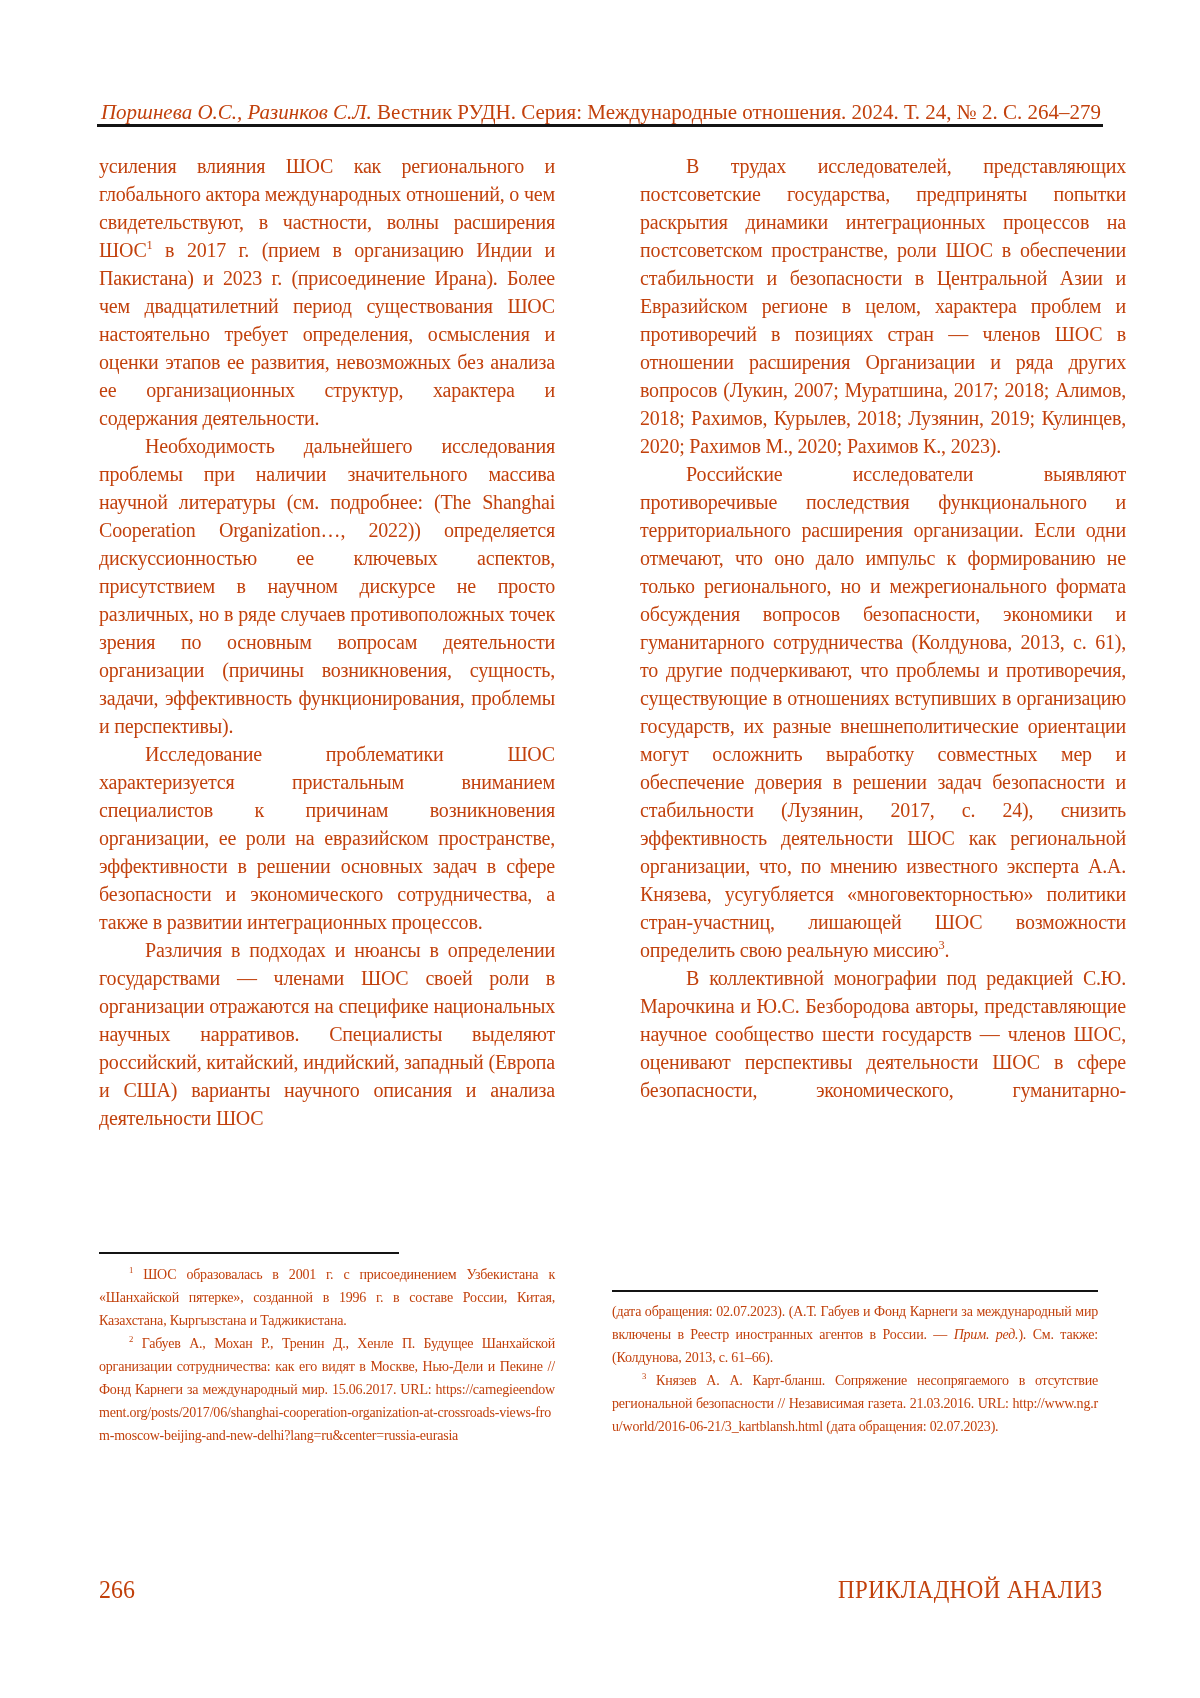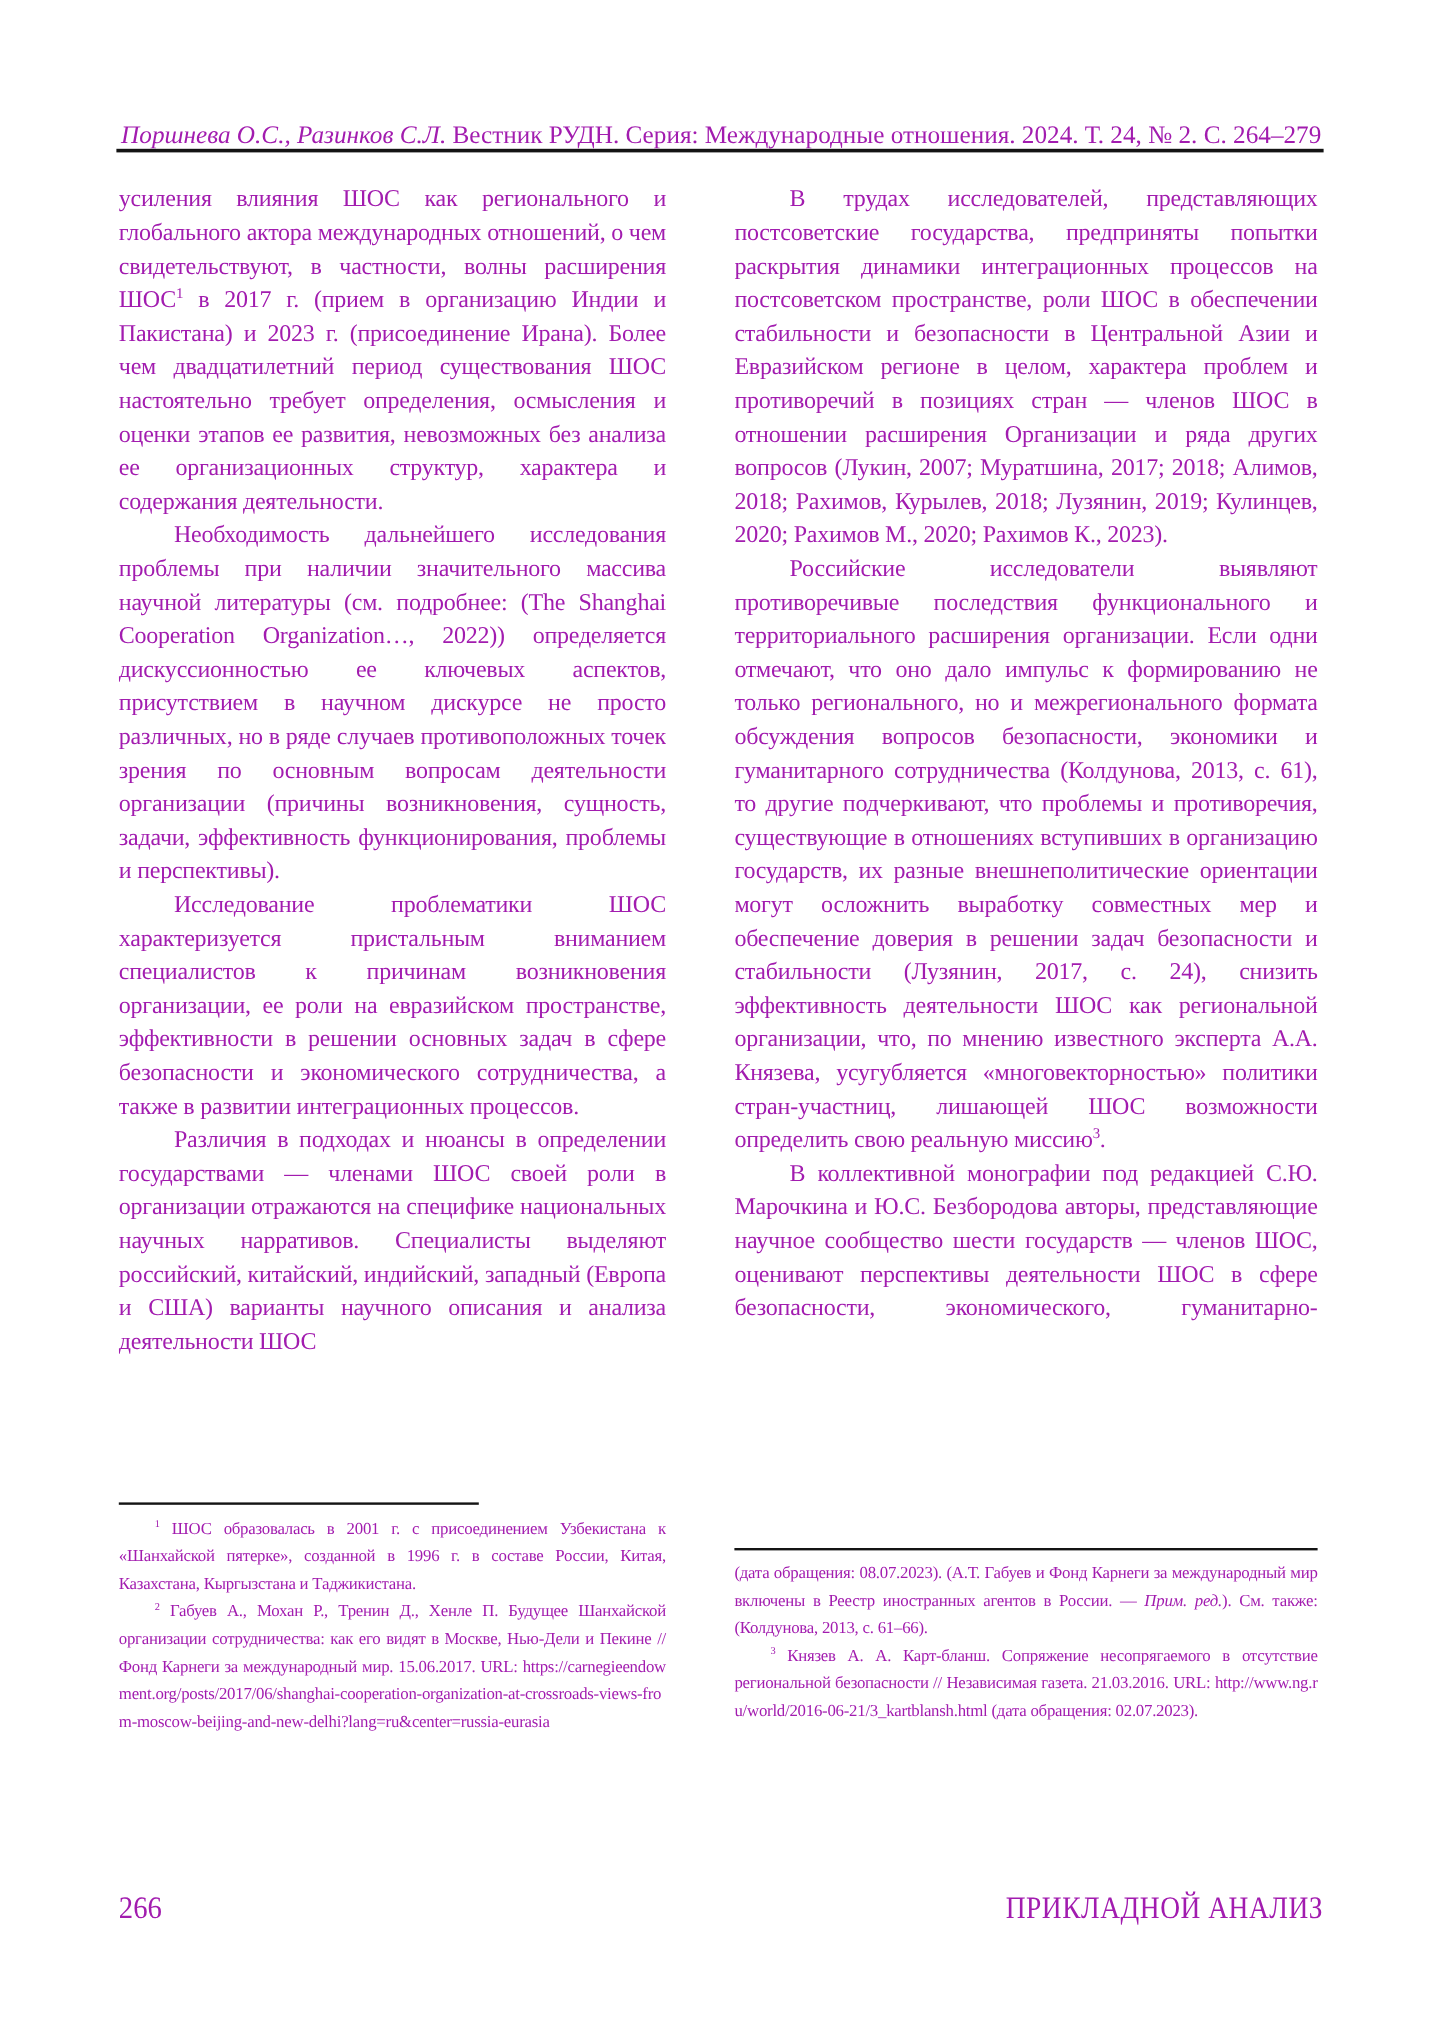--- a/index.html
+++ b/index.html
@@ -1,40 +1,40 @@
 <!DOCTYPE html>
 <html lang="ru"><head>
 <meta charset="utf-8">
 <style>
   html,body{margin:0;padding:0;background:#ffffff;}
   .page{
     position:relative;
     width:1200px;height:1698px;
     background:#ffffff;
-    color:#a21caf;
+    color:#c2410c;
     font-family:"Liberation Serif", serif;
     overflow:hidden;
   }
   
   .running-head{
     position:absolute;top:100px;left:99px;width:1004px;
     text-align:center;font-size:21px;line-height:24px;white-space:nowrap;
   }
   .running-head .authors{font-style:italic;}
   .head-rule{
     position:absolute;top:124px;left:97px;width:1006px;height:3px;background:#141414;
   }
   
   .col{
     position:absolute;top:152px;
     font-size:20px;line-height:28px;letter-spacing:-0.2px;
     text-align:justify;overflow:hidden;
   }
   .col-left{left:99px;width:456px;height:1098px;}
-  .col-right{left:612px;width:486px;height:1136px;}
+  .col-right{left:640px;width:486px;height:1136px;}
   .col p{margin:0;text-indent:46px;}
   .col p.no-indent{text-indent:0;}
   .col p.cont-end{text-align-last:justify;}
   sup{font-size:0.62em;vertical-align:super;line-height:0;}
   
   .fn-rule{position:absolute;height:2px;background:#141414;}
   .fn-rule-left{top:1252px;left:99px;width:300px;}
   .fn-rule-right{top:1290px;left:612px;width:486px;}
   
   .fn-block{
@@ -82,21 +82,21 @@
 
   <div class="fn-rule fn-rule-left"></div>
   <div class="fn-rule fn-rule-right"></div>
 
   <div class="fn-block fn-left">
     <p><sup>1</sup><span> ШОС образовалась в 2001 г. с присоединением Узбекистана к «Шанхайской пятерке», созданной в 1996 г. в составе России, Китая, Казахстана, Кыргызстана и Таджикистана.</span></p>
     <p><sup>2</sup><span> Габуев А., Мохан Р., Тренин Д., Хенле П. Будущее Шанхайской организации сотрудничества: как его видят в Москве, Нью-Дели и Пекине // Фонд Карнеги за международный мир. 15.06.2017. URL: </span><span class="fn-url">https://carnegieendowment.org/posts/2017/06/shanghai-cooperation-organization-at-crossroads-views-from-moscow-beijing-and-new-delhi?lang=ru&amp;center=russia-eurasia</span></p>
   </div>
 
   <div class="fn-block fn-right">
-    <p class="no-indent"><span>(дата обращения: 08.07.2023). (А.Т. Габуев и Фонд Карнеги за международный мир включены в Реестр иностранных агентов в России. — </span><span class="fn-italic">Прим. ред.</span><span>). См. также: (Колдунова, 2013, с. 61–66).</span></p>
+    <p class="no-indent"><span>(дата обращения: 02.07.2023). (А.Т. Габуев и Фонд Карнеги за международный мир включены в Реестр иностранных агентов в России. — </span><span class="fn-italic">Прим. ред.</span><span>). См. также: (Колдунова, 2013, с. 61–66).</span></p>
     <p><sup>3</sup><span> Князев А. А. Карт-бланш. Сопряжение несопрягаемого в отсутствие региональной безопасности // Независимая газета. 21.03.2016. URL: </span><span class="fn-url">http://www.ng.ru/world/2016-06-21/3_kartblansh.html</span><span> (дата обращения: 02.07.2023).</span></p>
   </div>
 
   <div class="footer">
     <span class="page-number">266</span>
     <span class="section-label">ПРИКЛАДНОЙ АНАЛИЗ</span>
   </div>
 
 </div>
 

